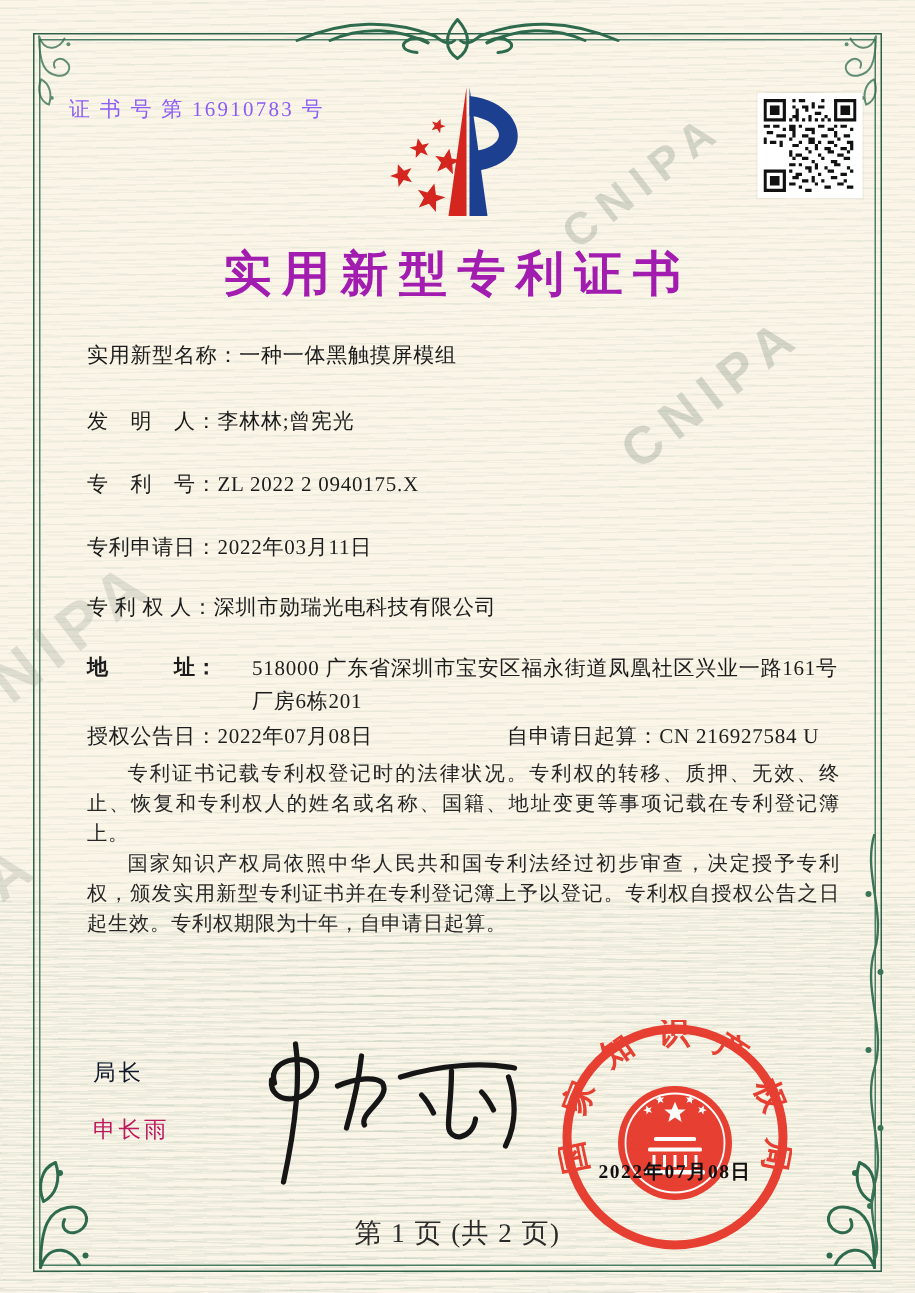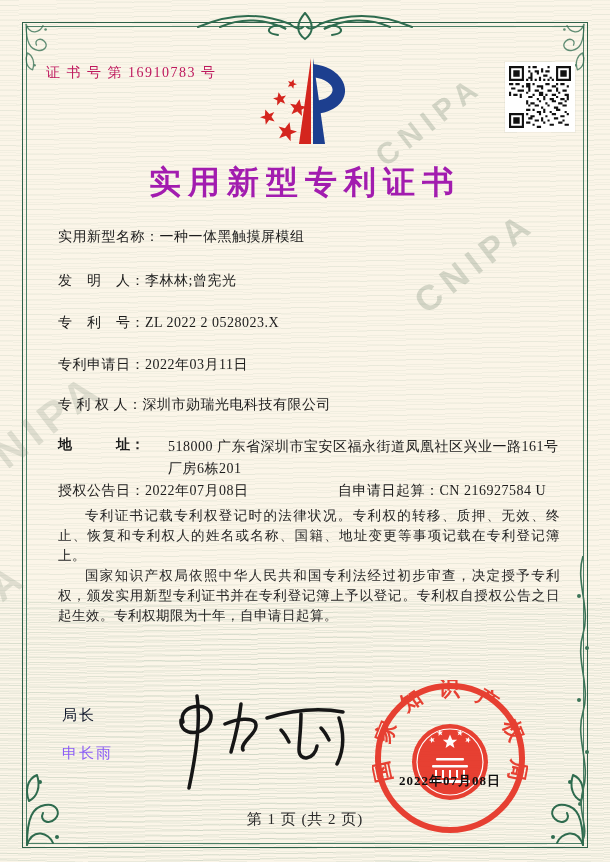--- a/index.html
+++ b/index.html
@@ -36,21 +36,21 @@
   .wm{
     position:absolute;font-family:"Liberation Sans","DejaVu Sans",sans-serif;
     font-weight:bold;color:rgba(124,138,118,0.30);letter-spacing:7px;
     transform:rotate(-38deg);pointer-events:none;white-space:nowrap;
   }
   .wm1{left:366px;top:104px;font-size:30px;}
   .wm2{left:404px;top:242px;font-size:35px;}
   .wm3{left:-48px;top:408px;font-size:42px;color:rgba(124,138,118,0.22);}
   .wm4{left:-118px;top:596px;font-size:40px;color:rgba(124,138,118,0.22);}
   
-  .cert-no{position:absolute;left:46px;top:64px;font-size:14px;letter-spacing:1.5px;color:#be185d;}
+  .cert-no{position:absolute;left:46px;top:64px;font-size:14px;letter-spacing:1.5px;color:#8b5cf6;}
   .logo{position:absolute;left:243px;top:54px;}
   .qr{position:absolute;left:505px;top:62px;width:70px;height:70px;background:#fff;
       display:flex;align-items:center;justify-content:center;box-shadow:0 0 0 1px rgba(0,0,0,0.03);}
   .title{
     position:absolute;top:146px;left:0;width:100%;text-align:center;
     font-size:32px;font-weight:bold;letter-spacing:7px;color:#a21caf;margin-top:15px;
   }
   
   .fields{position:absolute;left:58px;top:228px;width:504px;font-size:14px;}
   .field-row{position:absolute;left:0;white-space:nowrap;}
@@ -65,29 +65,29 @@
   .row-address .lbl{vertical-align:top;width:110px;font-weight:bold;}
   .row-address .val{display:inline-block;width:392px;word-break:break-all;line-height:22px;}
   .row-grant{top:254px;}
   .grant-right{position:absolute;left:280px;top:0;white-space:nowrap;}
   
   .paras{position:absolute;left:58px;top:506px;width:502px;font-size:13.5px;line-height:20px;
          text-align:justify;color:#262626;letter-spacing:0.5px;}
   .paras p{margin:0;text-indent:2em;}
   
   .sig-role{position:absolute;left:62px;top:706px;font-size:15px;letter-spacing:2px;color:#0f172a;}
-  .sig-name{position:absolute;left:62px;top:744px;font-size:15px;letter-spacing:2px;color:#8b5cf6;}
+  .sig-name{position:absolute;left:62px;top:744px;font-size:15px;letter-spacing:2px;color:#be185d;}
   .sig-script{position:absolute;left:155px;top:688px;}
   
   .seal{position:absolute;left:372px;top:680px;width:156px;height:156px;opacity:.93;}
   .seal-date{
     position:absolute;left:376px;top:772px;width:148px;text-align:center;
     font-size:13px;font-weight:bold;color:#101010;letter-spacing:1px;white-space:nowrap;
   }
-  .footer{position:absolute;left:0;top:810px;width:100%;text-align:center;font-size:15px;color:#2a2a2a;letter-spacing:1px;}
+  .footer{position:absolute;left:0;top:810px;width:100%;text-align:center;font-size:18px;color:#2a2a2a;letter-spacing:1px;}
 </style>
 </head>
 <body>
 
 <div class="page">
 
   <div class="waves"></div>
   <div class="waves-strong"></div>
 
   <div class="frame-outer"></div>
@@ -177,21 +177,21 @@
   <div class="title">实用新型专利证书</div>
 
   <div class="fields">
     <div class="field-row row-name">
       <span class="lbl">实用新型名称：</span><span class="val">一种一体黑触摸屏模组</span>
     </div>
     <div class="field-row row-inventor">
       <span class="lbl">发　明　人：</span><span class="val">李林林;曾宪光</span>
     </div>
     <div class="field-row row-patno">
-      <span class="lbl">专　利　号：</span><span class="val">ZL 2022 2 0528023.X</span>
+      <span class="lbl">专　利　号：</span><span class="val">ZL 2022 2 0940175.X</span>
     </div>
     <div class="field-row row-filing">
       <span class="lbl">专利申请日：</span><span class="val">2022年03月11日</span>
     </div>
     <div class="field-row row-patentee">
       <span class="lbl">专 利 权 人：</span><span class="val">深圳市勋瑞光电科技有限公司</span>
     </div>
     <div class="field-row row-address">
       <span class="lbl">地　　　址：</span><span class="val">518000 广东省深圳市宝安区福永街道凤凰社区兴业一路161号厂房6栋201</span>
     </div>

